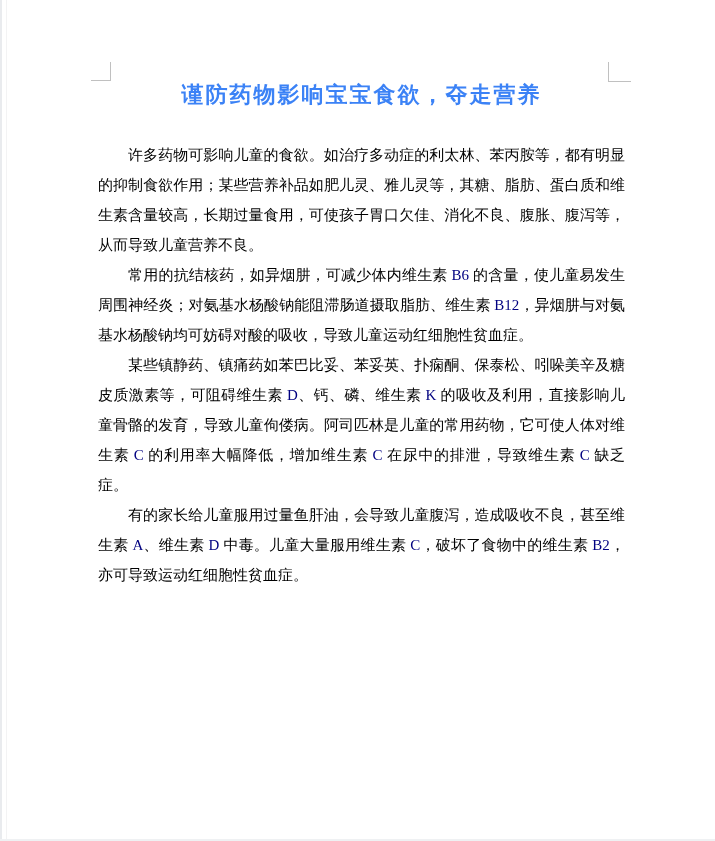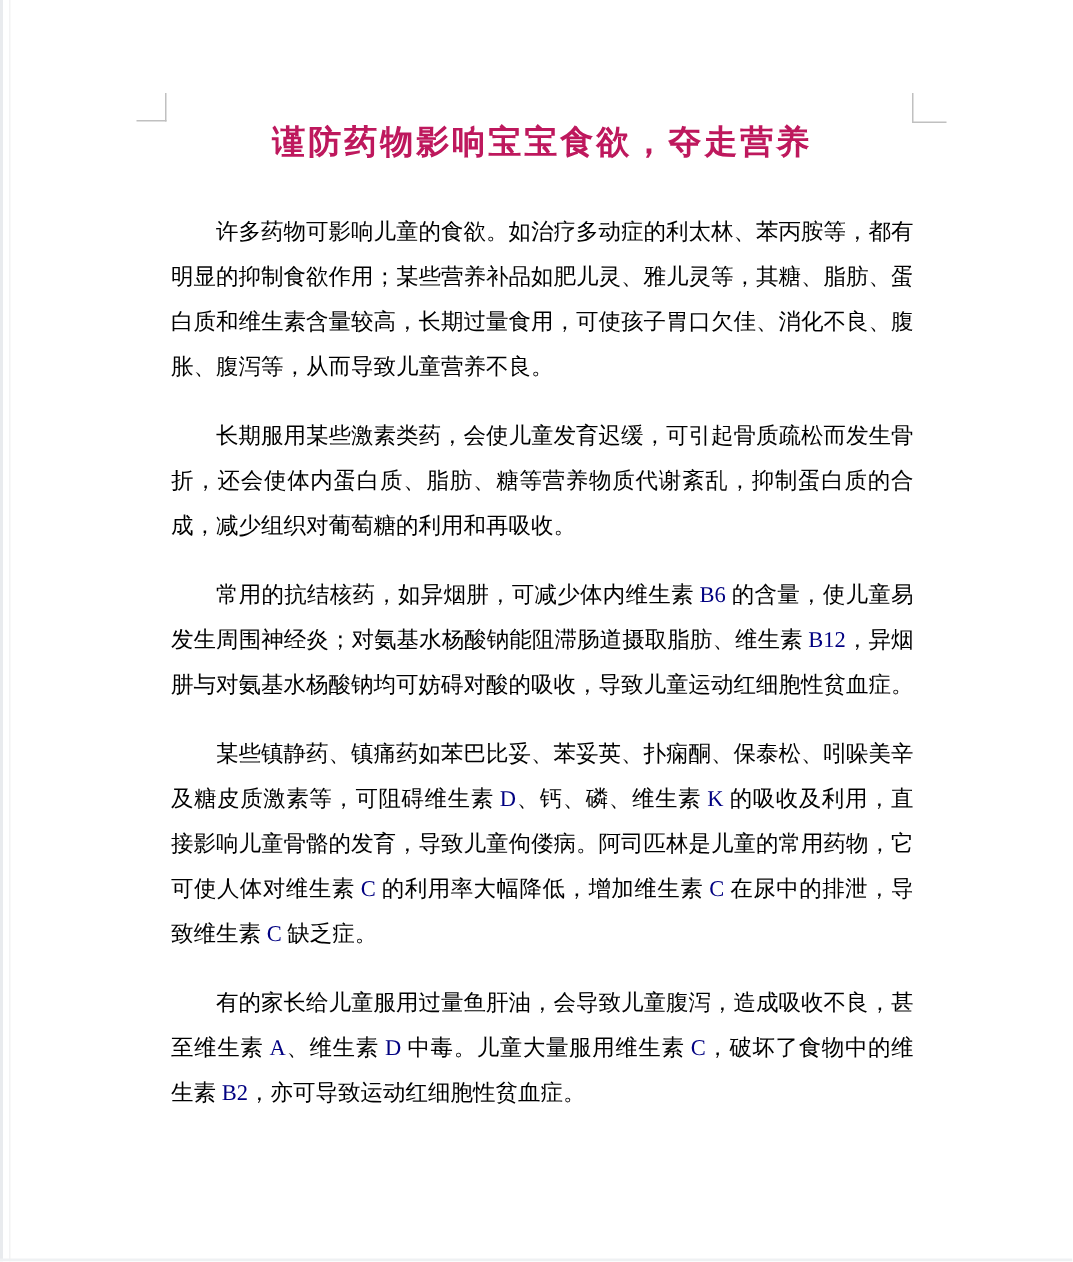--- a/index.html
+++ b/index.html
@@ -16,26 +16,26 @@
   .mark { position: absolute; }
   .mark-tl { left: 91px;  top: 62px; width: 19px; height: 18px;
              border-right: 1px solid #c0c0c0; border-bottom: 1px solid #c0c0c0; }
   .mark-tr { left: 608px; top: 62px; width: 22px; height: 19px;
              border-left: 1px solid #c0c0c0;  border-bottom: 1px solid #c0c0c0; }
   .content { position: absolute; left: 98px; top: 0; width: 527px; }
   .doc-title {
     margin: 78px 0 0 0;
     font-size: 22px; line-height: 34px;
     font-weight: bold; text-align: center;
-    letter-spacing: 2px; color: #be185d;
+    letter-spacing: 2px; color: #3b82f6;
     white-space: nowrap;
   }
   .doc-body { margin-top: 28px; }
   .para {
-    margin: 16px;
+    margin: 0;
     font-size: 15px; line-height: 30px;
     text-align: justify;
     text-indent: 2em;
     color: #000000;
     word-break: break-all;
   }
   .latin { color: #000080; font-family: "Liberation Serif", serif; }
 </style>
 </head>
 <body>
@@ -44,18 +44,17 @@
 <div class="edge-line" style="background: rgb(243, 243, 244);"></div>
 <div class="edge-bottom" style="background: rgb(239, 241, 243);"></div>
 
 <div class="mark mark-tl"></div>
 <div class="mark mark-tr"></div>
 
 <div class="content">
   <h1 class="doc-title">谨防药物影响宝宝食欲，夺走营养</h1>
   <div class="doc-body">
       <p class="para"><span>许多药物可影响儿童的食欲。如治疗多动症的利太林、苯丙胺等，都有明显的抑制食欲作用；某些营养补品如肥儿灵、雅儿灵等，其糖、脂肪、蛋白质和维生素含量较高，长期过量食用，可使孩子胃口欠佳、消化不良、腹胀、腹泻等，从而导致儿童营养不良。</span></p>
-      <p class="para"><span>长期服用某些激素类药，会使儿童发育迟缓，可引起骨质疏松而发生骨折，还会使体内蛋白质、脂肪、糖等营养物质代谢紊乱，抑制蛋白质的合成，减少组织对葡萄糖的利用和再吸收。</span></p>
       <p class="para"><span>常用的抗结核药，如异烟肼，可减少体内维生素 </span><span class="latin" style="color: rgb(0, 0, 128);">B6</span><span> 的含量，使儿童易发生周围神经炎；对氨基水杨酸钠能阻滞肠道摄取脂肪、维生素 </span><span class="latin" style="color: rgb(0, 0, 128);">B12</span><span>，异烟肼与对氨基水杨酸钠均可妨碍对酸的吸收，导致儿童运动红细胞性贫血症。</span></p>
       <p class="para"><span>某些镇静药、镇痛药如苯巴比妥、苯妥英、扑痫酮、保泰松、吲哚美辛及糖皮质激素等，可阻碍维生素 </span><span class="latin" style="color: rgb(0, 0, 128);">D</span><span>、钙、磷、维生素 </span><span class="latin" style="color: rgb(0, 0, 128);">K</span><span> 的吸收及利用，直接影响儿童骨骼的发育，导致儿童佝偻病。阿司匹林是儿童的常用药物，它可使人体对维生素 </span><span class="latin" style="color: rgb(0, 0, 128);">C</span><span> 的利用率大幅降低，增加维生素 </span><span class="latin" style="color: rgb(0, 0, 128);">C</span><span> 在尿中的排泄，导致维生素 </span><span class="latin" style="color: rgb(0, 0, 128);">C</span><span> 缺乏症。</span></p>
       <p class="para"><span>有的家长给儿童服用过量鱼肝油，会导致儿童腹泻，造成吸收不良，甚至维生素 </span><span class="latin" style="color: rgb(0, 0, 128);">A</span><span>、维生素 </span><span class="latin" style="color: rgb(0, 0, 128);">D</span><span> 中毒。儿童大量服用维生素 </span><span class="latin" style="color: rgb(0, 0, 128);">C</span><span>，破坏了食物中的维生素 </span><span class="latin" style="color: rgb(0, 0, 128);">B2</span><span>，亦可导致运动红细胞性贫血症。</span></p>
     </div>
 </div>
 
 </body></html>

